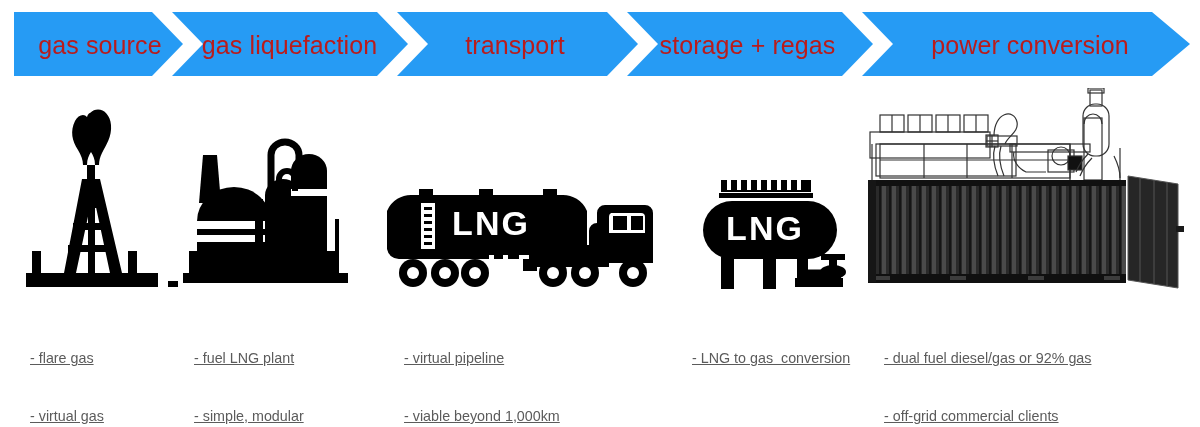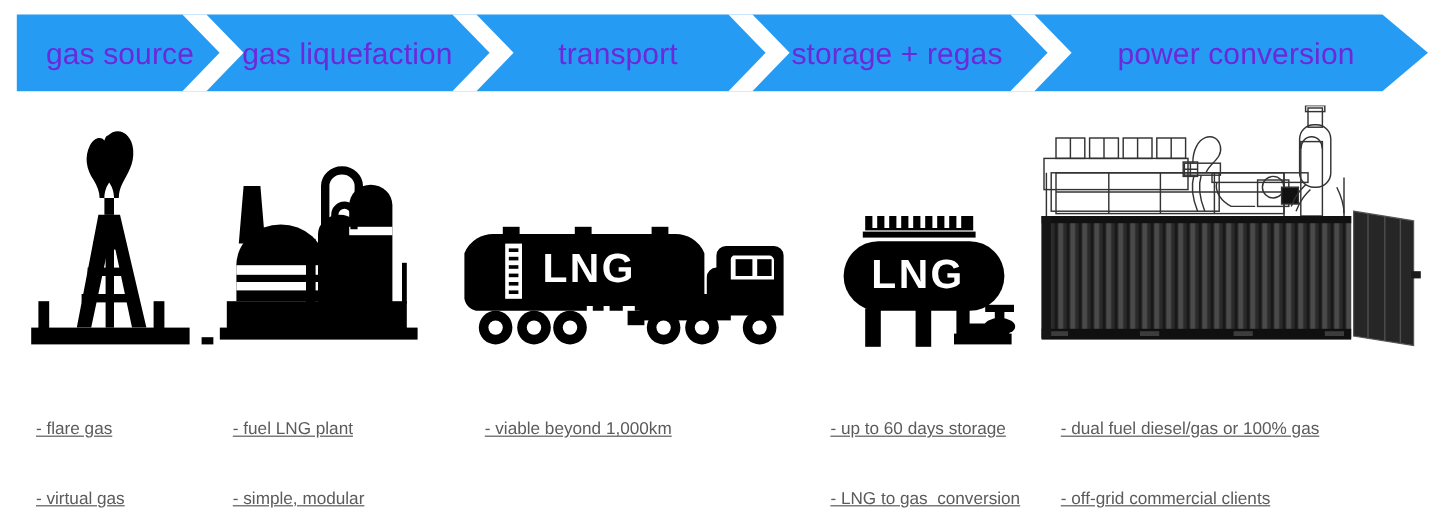--- a/index.html
+++ b/index.html
@@ -19,21 +19,21 @@
 
   
   #banner {
     position: absolute;
     left: 0; top: 0;
     width: 1200px; height: 88px;
   }
   #banner svg { display: block; }
   .stage-label {
     position: absolute;
-    color: #6d28d9;
+    color: #b91c1c;
     font-size: 25px;
     font-weight: 400;
     letter-spacing: 0.1px;
     white-space: nowrap;
     top: 31px;
     text-align: center;
     font-family: "Liberation Sans", sans-serif;
   }
 
   
@@ -326,33 +326,33 @@
 
   <div class="bullets" style="left:194px; top:311px; width:180px;">
     <span class="line">- fuel LNG plant</span>
     <span class="line">- simple, modular</span>
     
     
     
   </div>
 
   <div class="bullets" style="left:404px; top:311px; width:250px;">
+    <span class="line">- virtual pipeline</span>
     <span class="line">- viable beyond 1,000km</span>
     
     
   </div>
 
   <div class="bullets" style="left:692px; top:311px; width:200px;">
-    <span class="line">- up to 60 days storage</span>
     <span class="line">- LNG to gas  conversion</span>
     
   </div>
 
   <div class="bullets" style="left:884px; top:311px; width:300px;">
-    <span class="line">- dual fuel diesel/gas or 100% gas</span>
+    <span class="line">- dual fuel diesel/gas or 92% gas</span>
     <span class="line">- off-grid commercial clients</span>
     
     
     
     
   </div>
 
 </div>
 
 </body></html>

